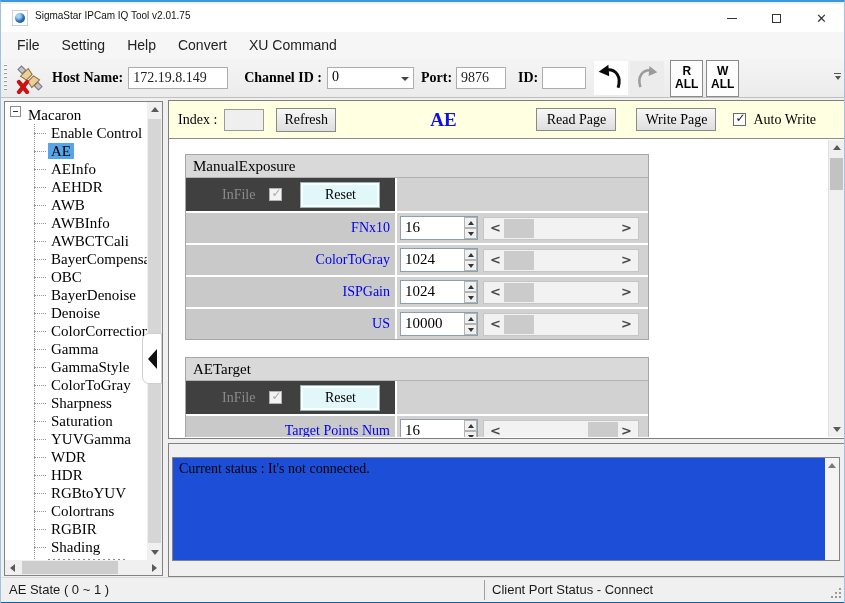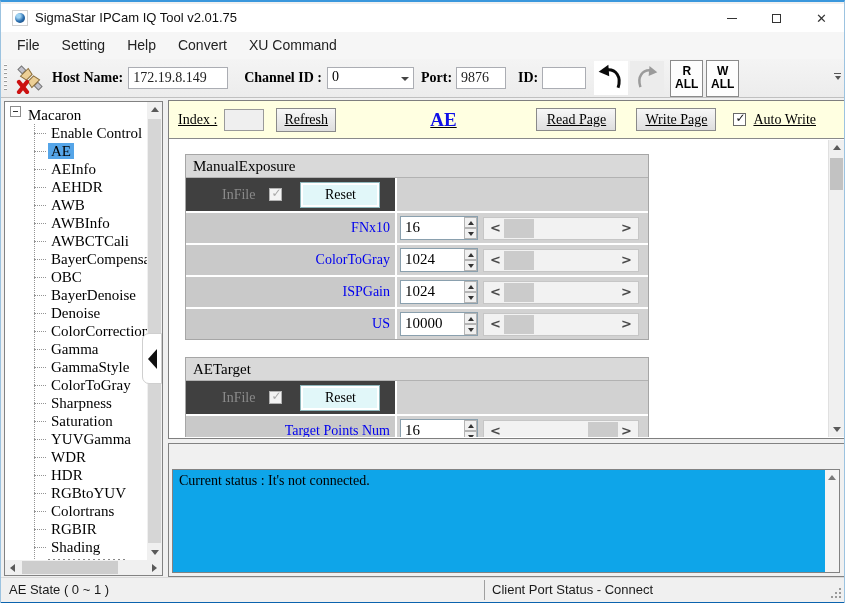--- a/index.html
+++ b/index.html
@@ -11,21 +11,21 @@
   .window{
     position:relative; width:845px; height:603px; background:#f0f0f0;
     border-top:2px solid #3a97dc; border-left:1px solid #9cc3e0; border-right:1px solid #9cc3e0;
     font-family:var(--sans); overflow:hidden;
   }
   
   .titlebar{ position:absolute; top:2px; left:0; right:0; height:28px; background:#ffffff; }
   .app-icon{ position:absolute; left:11px; top:6px; width:16px; height:16px; border:1px solid #d0d0d0; background:#fff; }
   .app-icon::before{ content:""; position:absolute; left:2px; top:2px; width:10px; height:10px; border-radius:50%;
     background:radial-gradient(circle at 35% 30%, #9fd2f2 0 20%, #2a6fb0 55%, #123a66 100%); }
-  .title-text{ position:absolute; left:34px; top:6px; font-size:13px; color:#111; }
+  .title-text{ position:absolute; left:34px; top:6px; font-size:10px; color:#111; }
   .win-controls{ position:absolute; right:0; top:0; height:28px; display:flex; }
   .win-btn{ width:45px; height:28px; display:flex; align-items:center; justify-content:center; }
   .glyph-min{ width:10px; height:1px; background:#333; }
   .glyph-max{ width:9px; height:9px; border:1px solid #333; }
   .glyph-close{ font-size:13px; color:#333; font-family:"DejaVu Sans",sans-serif; line-height:1; }
   
   .menubar{ position:absolute; top:30px; left:0; right:0; height:27px; background:#f6f6f6; display:flex; align-items:center; padding-left:5px; }
   .menu-item{ padding:0 11px; font-size:14px; color:#222; line-height:27px; }
   
   .toolbar{ position:absolute; top:57px; left:0; right:0; height:39px; background:linear-gradient(#f4f4f4,#ececec);
@@ -70,21 +70,21 @@
   .tri-left{ width:0;height:0;border-top:4px solid transparent;border-bottom:4px solid transparent;border-right:5px solid #5a5a5a; }
   .tri-right{ width:0;height:0;border-top:4px solid transparent;border-bottom:4px solid transparent;border-left:5px solid #5a5a5a; }
   .sb-thumb-v{ position:absolute; left:1px; width:13px; background:#d6d6d6; }
   .sb-thumb-h{ position:absolute; top:1px; height:13px; background:#cdcdcd; }
   
   .collapse-btn{ position:absolute; left:141px; top:331px; width:20px; height:51px; background:#fff; border:1px solid #cfcfcf;
     border-radius:7px 0 0 7px; display:flex; align-items:center; justify-content:center; z-index:5; }
   .collapse-btn .tri{ width:0; height:0; border-top:10px solid transparent; border-bottom:10px solid transparent; border-right:9px solid #101010; }
   
   .main-panel{ position:absolute; left:167px; top:98px; width:677px; height:339px; border:1px solid #7f7f7f; background:#fff; }
-  .page-header{ height:38px; background:#ffffe1; border-bottom:1px solid #8a8a8a; display:flex; align-items:center; font-family:var(--serif);text-decoration:underline; }
+  .page-header{ height:38px; background:#ffffe1; border-bottom:1px solid #8a8a8a; display:flex; align-items:center; font-family:var(--serif); }
   .ph-index-label{ margin-left:9px; font-size:14px; }
   .ph-index-input{ margin-left:7px; width:40px; height:22px; background:#efefef; border:1px solid #9a9a9a; }
   .btn{ font-family:var(--serif); font-size:14px; color:#000; background:linear-gradient(#f7f7f7,#dedede); border:1px solid #8a8a8a; text-align:center; }
   .ph-refresh{ margin-left:12px; width:60px; height:24px; line-height:22px; }
   .ph-title{ margin-left:94px; font-size:19px; font-weight:bold; color:#0f0fe8; }
   .ph-spacer{ flex:1; }
   .ph-read{ width:80px; height:23px; line-height:21px; }
   .ph-write{ margin-left:20px; width:80px; height:23px; line-height:21px; }
   .checkbox{ position:relative; width:13px; height:13px; background:#fff; border:1px solid #6a6a6a; flex:none; }
   .checkbox .mark{ position:absolute; left:1px; top:-3px; font-size:12px; font-weight:bold; color:#111; font-family:"DejaVu Sans",sans-serif; }
@@ -113,21 +113,21 @@
   .spin-btn .t-up{ width:0;height:0;border-left:3px solid transparent;border-right:3px solid transparent;border-bottom:4px solid #333; }
   .spin-btn .t-dn{ width:0;height:0;border-left:3px solid transparent;border-right:3px solid transparent;border-top:4px solid #333; }
   .slider{ position:relative; margin-left:5px; width:156px; height:23px; background:#f2f2f2; border:1px solid #c6c6c6; }
   .slider .chev{ position:absolute; top:2px; font-family:"DejaVu Sans",sans-serif; font-weight:bold; font-size:13px; color:#4a4a4a; }
   .slider .chev.l{ left:6px; }
   .slider .chev.r{ right:6px; }
   .slider .thumb{ position:absolute; top:1px; height:19px; width:30px; background:#cbcbcb; }
   .thumb.left{ left:20px; } .thumb.right{ right:20px; }
   
   .log-panel{ position:absolute; left:167px; top:441px; width:677px; height:134px; background:#f0f0f0; border:1px solid #828282; }
-  .log-box{ position:absolute; left:3px; top:25px; width:668px; height:104px; background:#0ea5e9; border:1px solid #828282; }
+  .log-box{ position:absolute; left:3px; top:13px; width:668px; height:104px; background:#1d4ed8; border:1px solid #828282; }
   .log-text{ display:block; padding:3px 20px 0 6px; font-family:var(--serif); font-size:14px; color:#000; }
   .log-vscroll{ position:absolute; right:0; top:0; bottom:0; width:14px; background:#f4f4f4; }
   
   .statusbar{ position:absolute; left:0; right:0; top:575px; height:25px; background:#f0f0f0; border-top:1px solid #d9d9d9; font-size:13px; color:#1a1a1a; }
   .sb-left{ position:absolute; left:8px; top:4px; }
   .sb-sep{ position:absolute; left:483px; top:2px; bottom:2px; width:1px; background:#a0a0a0; }
   .sb-right{ position:absolute; left:491px; top:4px; }
   .resize-grip{ position:absolute; right:3px; bottom:4px; width:10px; height:10px;
     background:
       radial-gradient(circle at 9px 1px, #9a9a9a 1px, transparent 1.4px),

